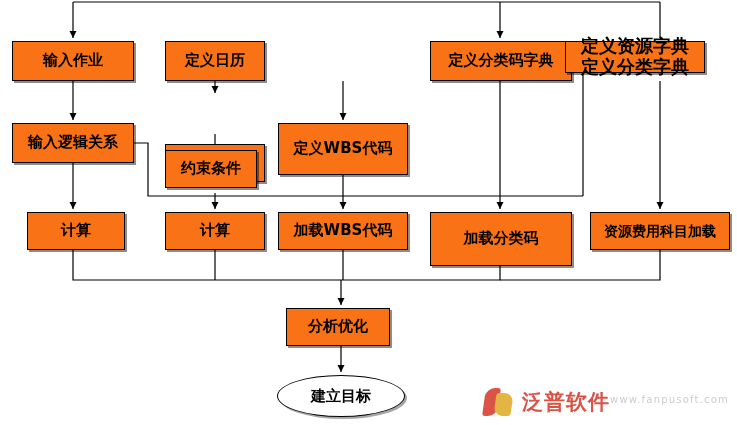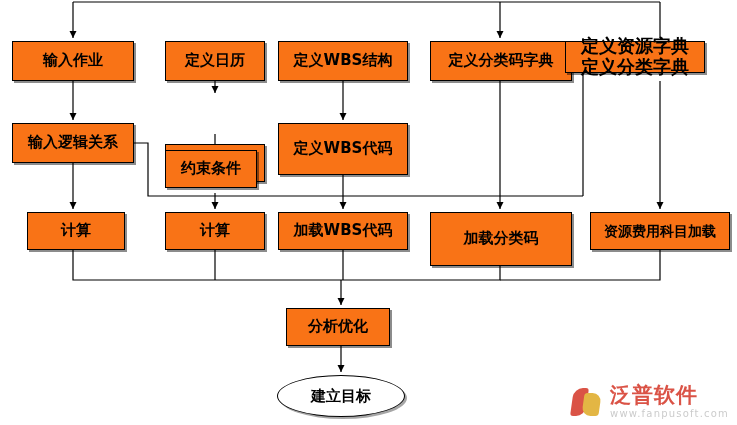--- a/index.html
+++ b/index.html
@@ -53,21 +53,21 @@
     background:#d94a3d;
     border-radius:9px 3px 9px 3px;
     transform:skewX(-8deg);
   }
   .wm-mark .b2{
     position:absolute;left:13px;top:8px;width:17px;height:23px;
     background:#e2b33a;
     border-radius:3px 9px 3px 9px;
     transform:skewX(-8deg);
   }
-  .wm-text{display:flex;flex-direction:column;line-height:1;}
+  .wm-text{display:flex;flex-direction:row;line-height:1;}
   .wm-cn{font-size:21px;font-weight:bold;color:#d94a3d;letter-spacing:1px;}
   .wm-en{font-size:10px;color:#c9c9c9;letter-spacing:1.2px;margin-top:3px;}
 </style>
 </head>
 <body>
 
 <div id="stage">
 
   <svg class="lines" viewBox="0 0 737 425">
     <defs>
@@ -114,21 +114,20 @@
     </g>
 
     <g stroke="#000000" stroke-width="1.2" fill="none" marker-end="url(#arrow)">
       <path d="M341,280 L341,305"></path>
       <path d="M341,346 L341,372"></path>
     </g>
   </svg>
 
   <div class="node" style="left:12px;top:41px;width:122px;height:40px;font-size:15px;">输入作业</div>
   <div class="node" style="left:165px;top:41px;width:100px;height:40px;font-size:15px;">定义日历</div>
-  <div class="node" style="left:278px;top:41px;width:130px;height:40px;font-size:15px;">定义WBS结构</div>
   <div class="node" style="left:430px;top:41px;width:142px;height:40px;font-size:15px;">定义分类码字典</div>
   <div class="node" style="left:565px;top:41px;width:140px;height:32px;font-size:18px;">定义资源字典
 定义分类字典</div>
 
   <div class="node" style="left:165px;top:96px;width:100px;height:38px;font-size:15px;margin-top:48px;">加载日历</div>
   <div class="node" style="left:12px;top:123px;width:122px;height:40px;font-size:15px;">输入逻辑关系</div>
   <div class="node" style="left:278px;top:123px;width:130px;height:52px;font-size:15px;">定义WBS代码</div>
   <div class="node" style="left:165px;top:150px;width:92px;height:38px;font-size:15px;">约束条件</div>
 
   <div class="node" style="left:27px;top:212px;width:98px;height:38px;font-size:15px;">计算</div>

